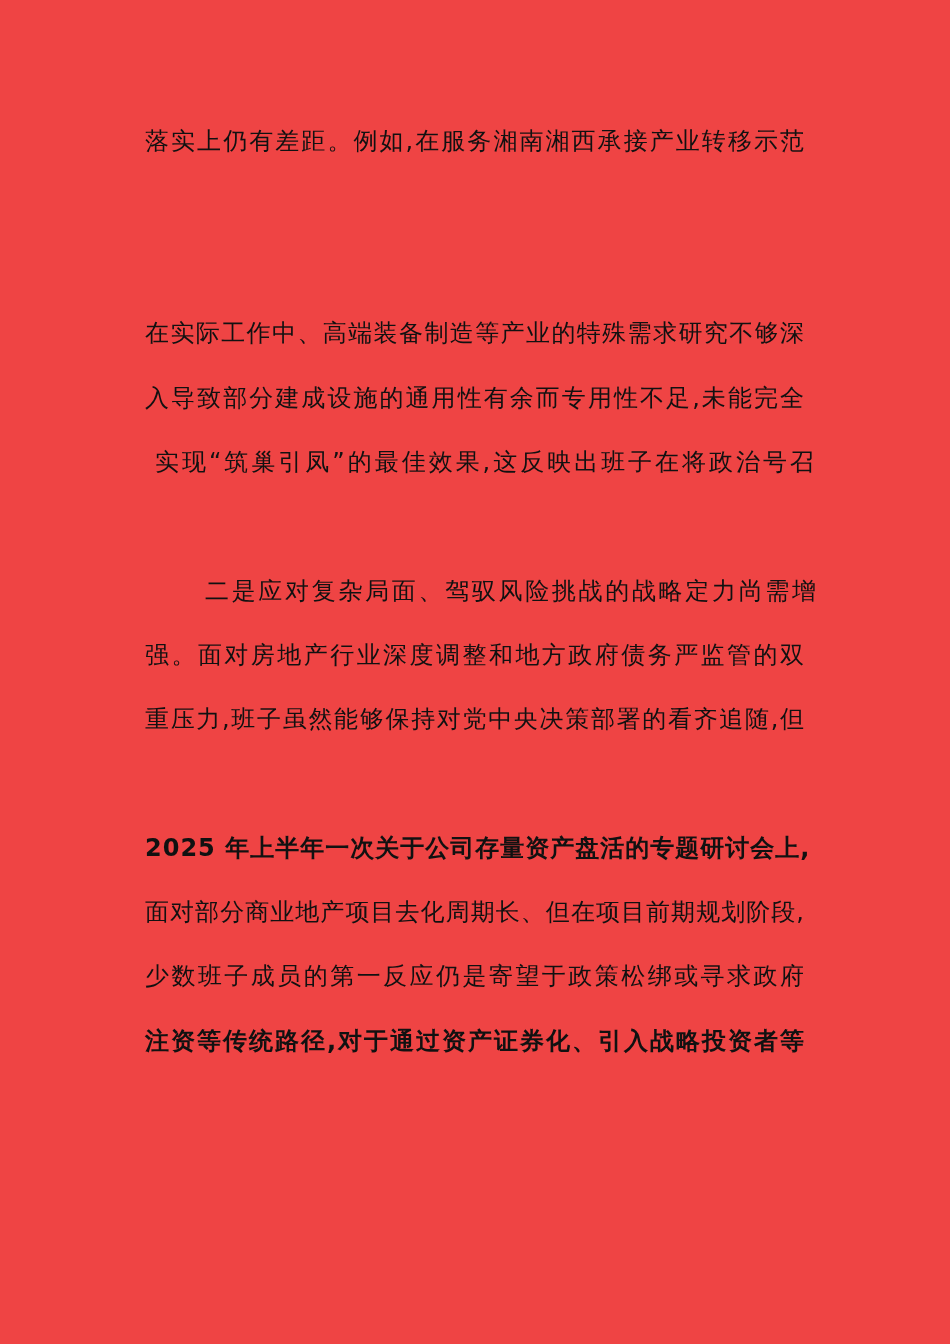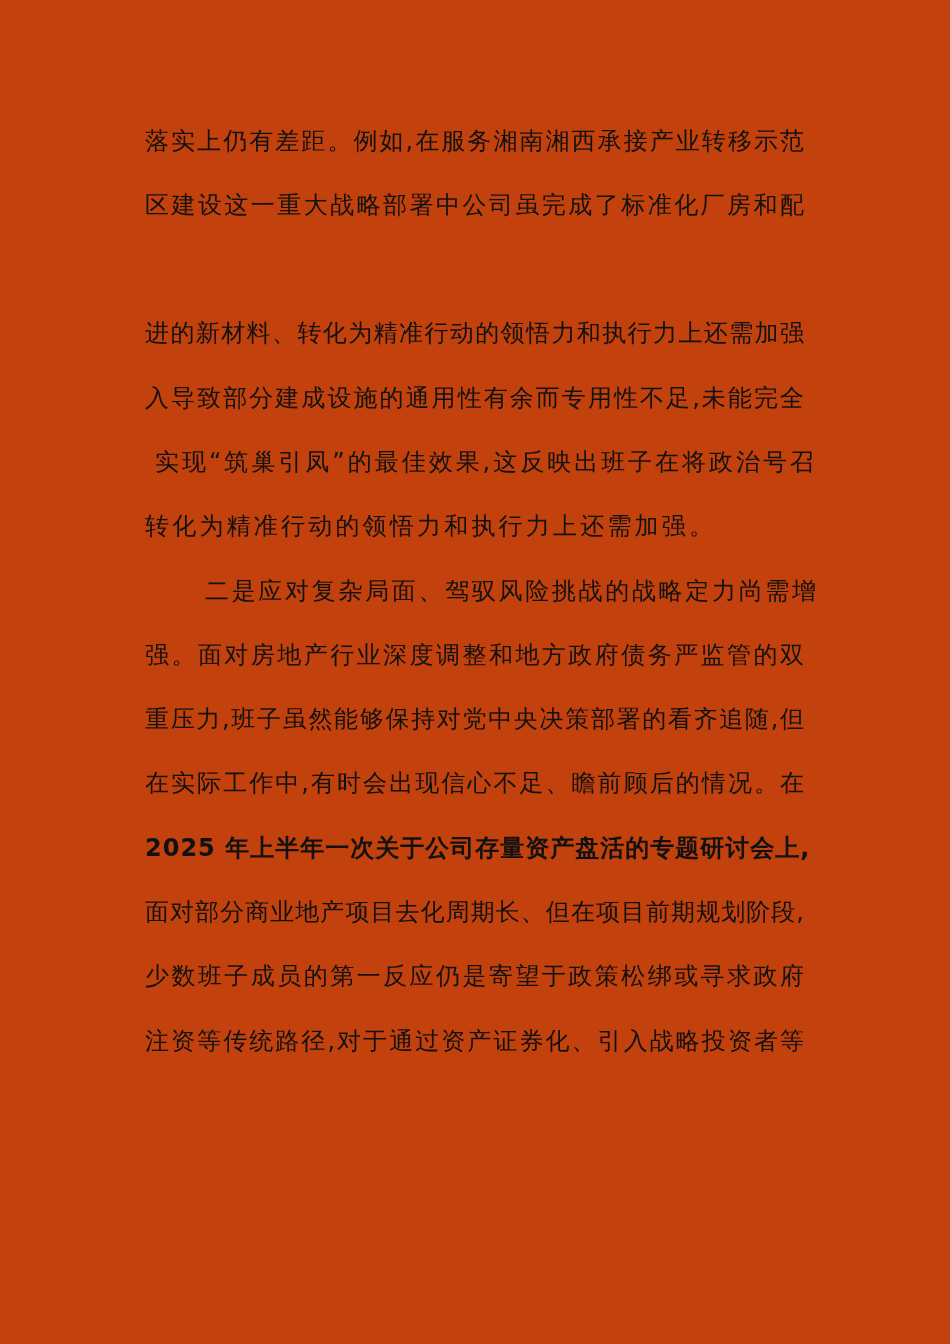--- a/index.html
+++ b/index.html
@@ -11,21 +11,21 @@
       width: 950px;
       height: 1344px;
       position: relative;
       overflow: hidden;
     }
     .page {
       position: absolute;
       left: 0; top: 0;
       width: 950px;
       height: 1344px;
-      background: #c2410c;
+      background: #ef4444;
     }
     .line {
       position: absolute;
       left: 145px;
       width: 660px;
       height: 40px;
       line-height: 40px;
       font-family: "DejaVu Sans", sans-serif;
       font-size: 24px;
       color: #111111;
@@ -41,27 +41,24 @@
     .line.indent {
       left: 205px;
       width: 612px;
     }
   </style>
 </head>
 <body>
 
 <div class="page">
   <div class="line" style="top:121px;">落实上仍有差距。例如,在服务湘南湘西承接产业转移示范</div>
-  <div class="line" style="top:185px;">区建设这一重大战略部署中公司虽完成了标准化厂房和配</div>
-  <div class="line" style="top:313px;">进的新材料、转化为精准行动的领悟力和执行力上还需加强</div>
+  <div class="line" style="top:313px;">在实际工作中、高端装备制造等产业的特殊需求研究不够深</div>
   <div class="line" style="top:378px;">入导致部分建成设施的通用性有余而专用性不足,未能完全</div>
   <div class="line" style="top:442px;margin-left:10px;">实现“筑巢引凤”的最佳效果,这反映出班子在将政治号召</div>
-  <div class="line last" style="top:506px;">转化为精准行动的领悟力和执行力上还需加强。</div>
 
   <div class="line indent" style="top:571px;">二是应对复杂局面、驾驭风险挑战的战略定力尚需增</div>
   <div class="line" style="top:635px;">强。面对房地产行业深度调整和地方政府债务严监管的双</div>
   <div class="line" style="top:699px;">重压力,班子虽然能够保持对党中央决策部署的看齐追随,但</div>
-  <div class="line" style="top:763px;">在实际工作中,有时会出现信心不足、瞻前顾后的情况。在</div>
   <div class="line" style="top:828px;font-weight:bold;">2025 年上半年一次关于公司存量资产盘活的专题研讨会上,</div>
   <div class="line" style="top:892px;">面对部分商业地产项目去化周期长、但在项目前期规划阶段,</div>
   <div class="line" style="top:956px;">少数班子成员的第一反应仍是寄望于政策松绑或寻求政府</div>
-  <div class="line" style="top:1021px;">注资等传统路径,对于通过资产证券化、引入战略投资者等</div>
+  <div class="line" style="top:1021px;font-weight:bold;">注资等传统路径,对于通过资产证券化、引入战略投资者等</div>
 </div>
 
 </body></html>

